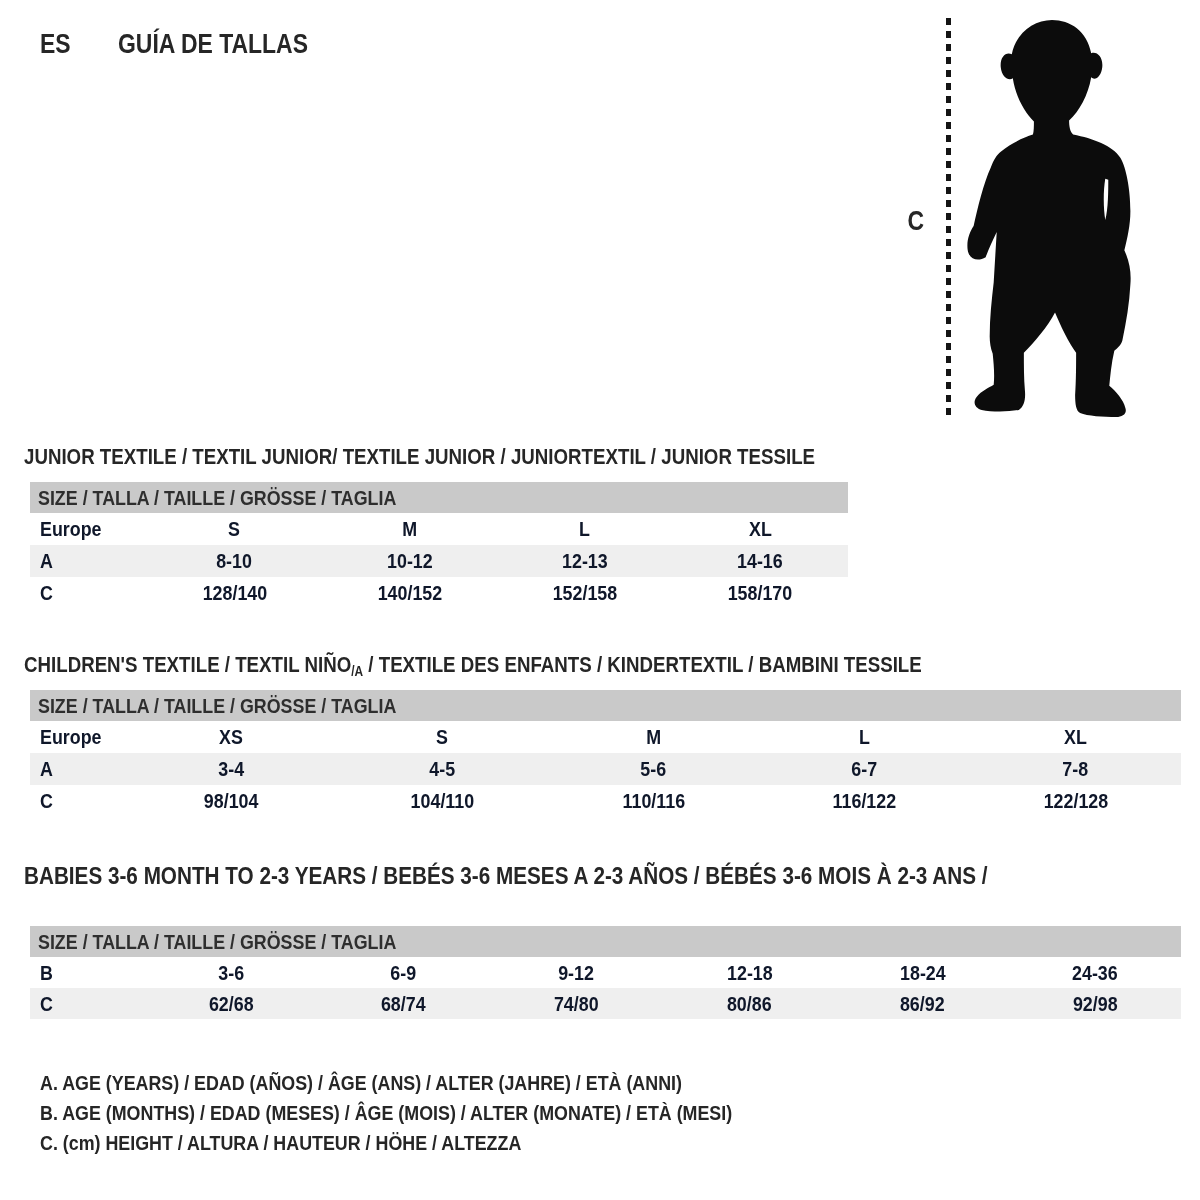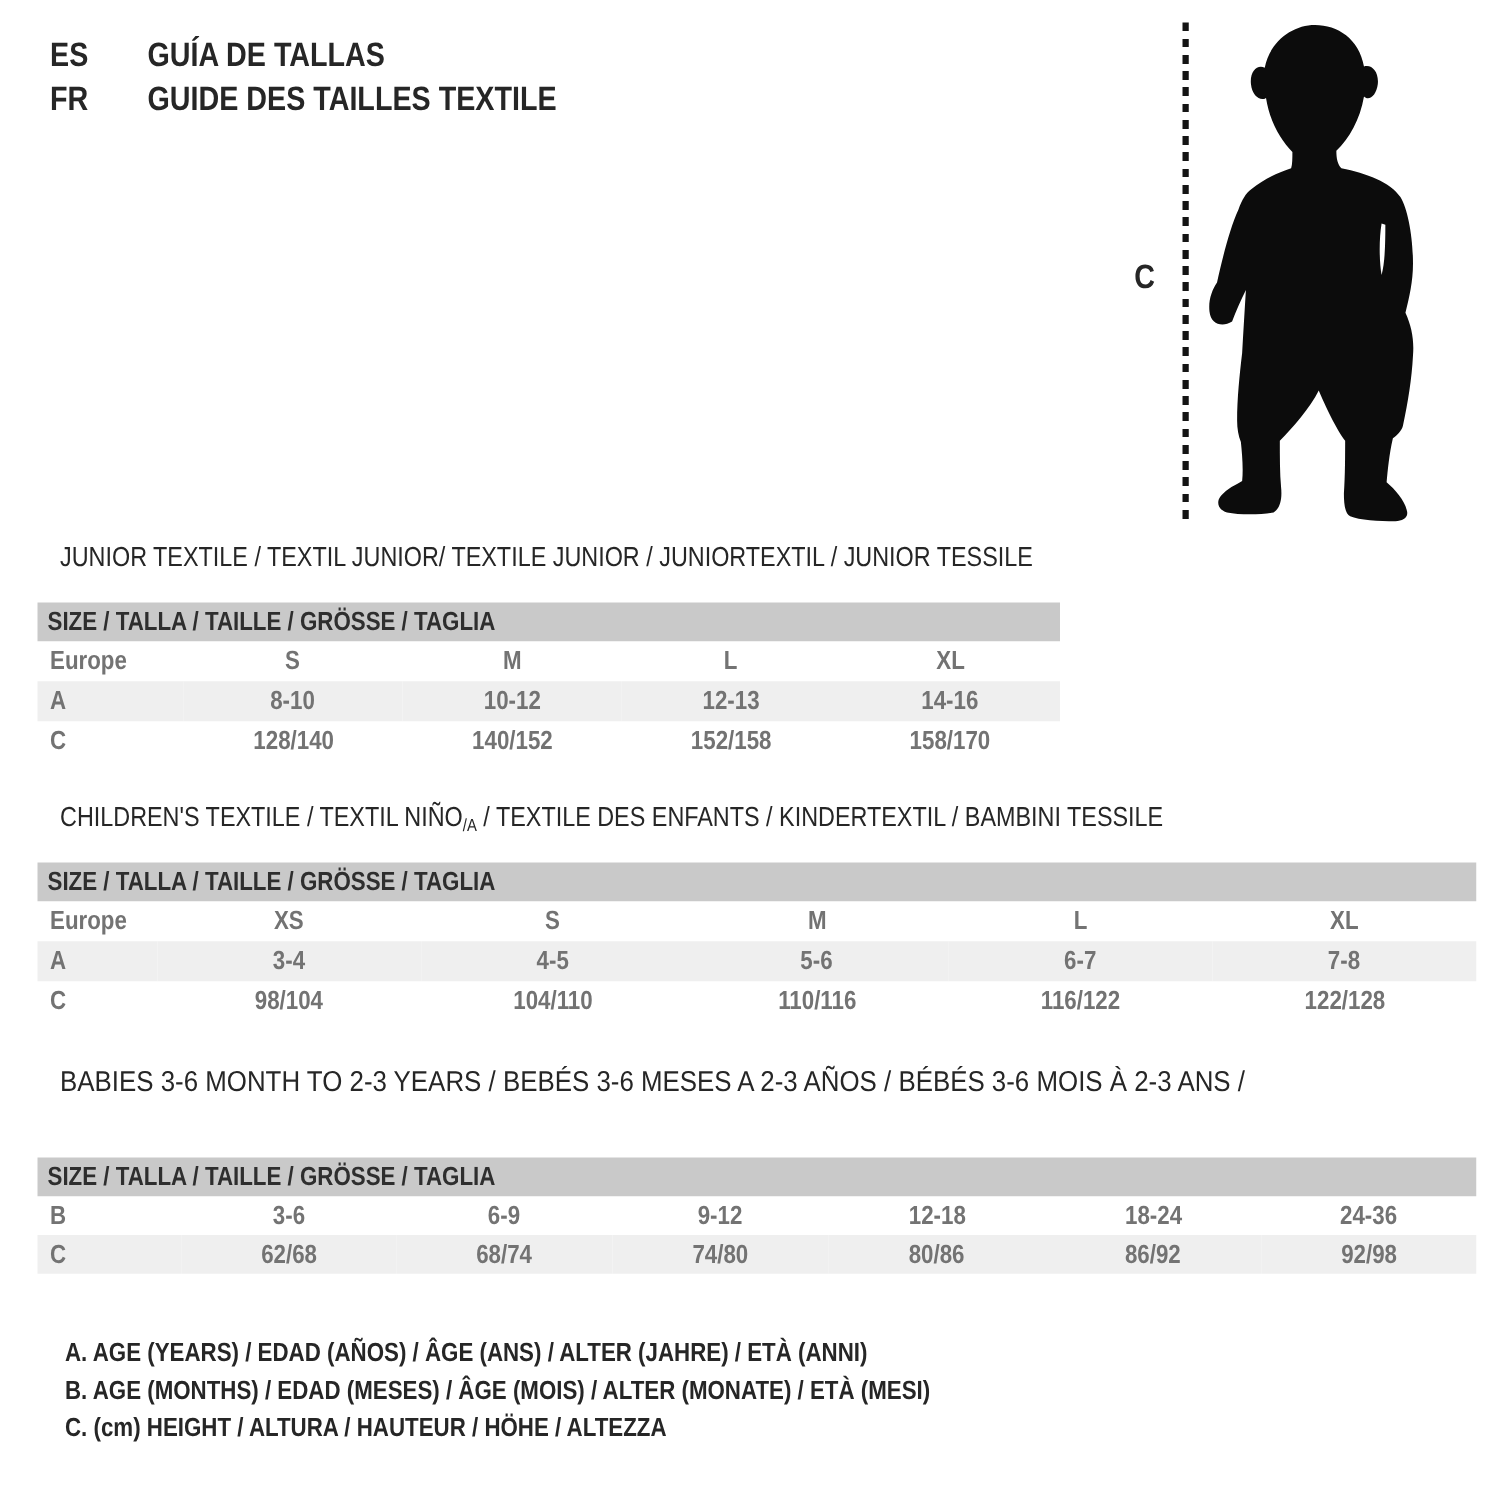--- a/index.html
+++ b/index.html
@@ -22,58 +22,54 @@
 
   
   .height-line {
     left:946px; top:18px; width:5px; height:398px;
     background:repeating-linear-gradient(to bottom, #141414 0 7px, rgba(0,0,0,0) 7px 13px);
   }
   .height-label { left:906px; top:206px; font-size:27px; font-weight:bold; }
   .figure-svg { left:963px; top:18px; }
 
   
-  .sec-title { left:48px; font-size:22px; font-weight:normal; line-height:26px; }
+  .sec-title { left:24px; font-size:22px; font-weight:bold; line-height:26px;margin-top:11px; }
   .sec-title .sub { font-size:14px; vertical-align:-4px; }
   .babies-title { line-height:31px; font-size:23px; }
   .babies-title .cnd { transform:scaleX(0.9); }
 
   
   .size-bar {
     background:#c9c9c9; height:31px; line-height:31px;
     font-size:21px; font-weight:bold; color:#2e2e2e; padding-left:8px;
   }
 
   
   table { border-collapse:collapse; table-layout:fixed; }
   td {
     font-size:21px; font-weight:bold; text-align:center;
-    vertical-align:middle; padding:0; color:#737373;
+    vertical-align:middle; padding:0; color:#0f172a;
   }
   td.lbl { text-align:left; padding-left:10px; }
   tr.striped { background:#efefef; }
   .t-junior tr   { height:32px; }
   .t-children tr { height:32px; }
   .t-babies tr   { height:31px; }
 
   
-  .legend { left:40px; top:1068px;margin-left:12px; }
+  .legend { left:40px; top:1068px; }
   .legend-line { height:30px; line-height:30px; font-size:21px; font-weight:bold; }
 </style>
 </head>
 <body>
 
 <div class="abs lang-block">
   <div class="lang-row">
     <span class="abs lang-code"><span class="cnd">ES</span></span>
     <span style="margin-left:78px;" class="cnd">GUÍA DE TALLAS</span>
-  </div>
-  <div class="lang-row">
-    <span class="abs lang-code"><span class="cnd">FR</span></span>
-    <span style="margin-left:78px;" class="cnd">GUIDE DES TAILLES TEXTILE</span>
   </div>
 </div>
 
 <div class="abs height-line"></div>
 <div class="abs height-label"><span class="cndc">C</span></div>
 
 <svg class="abs figure-svg" width="177" height="402" viewBox="0 0 175 400" aria-hidden="true">
   <path fill="#0c0c0c" fill-rule="evenodd" d="
     M88,2
     C106,2 123,13 127,35

